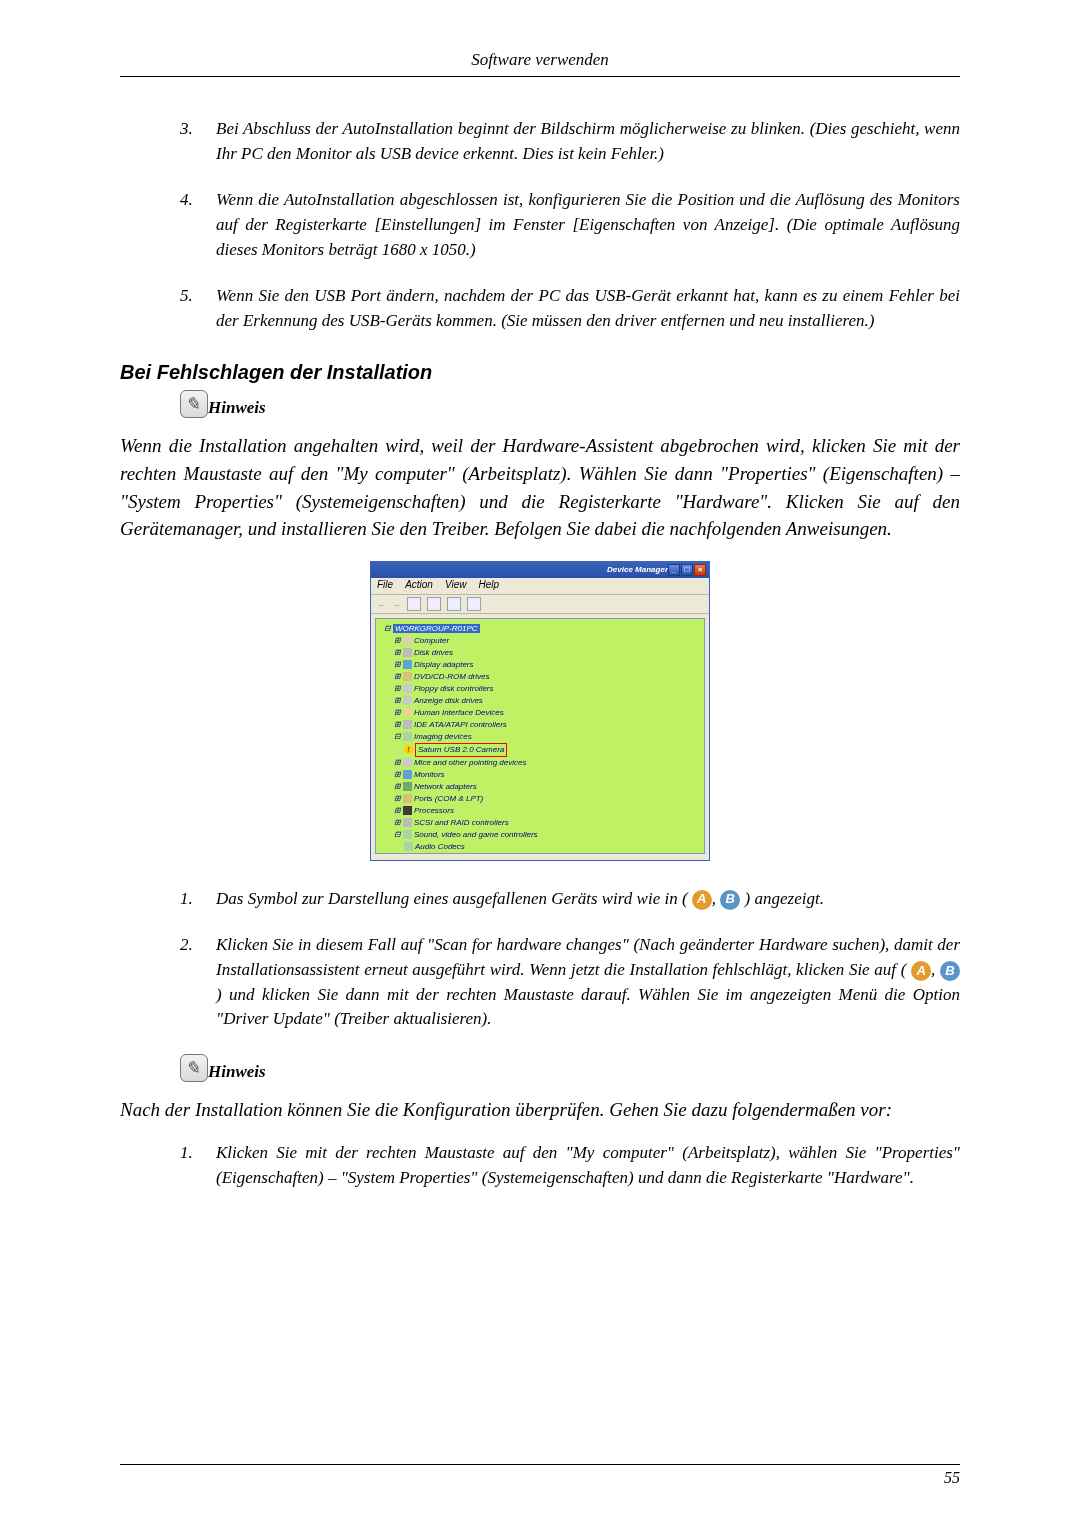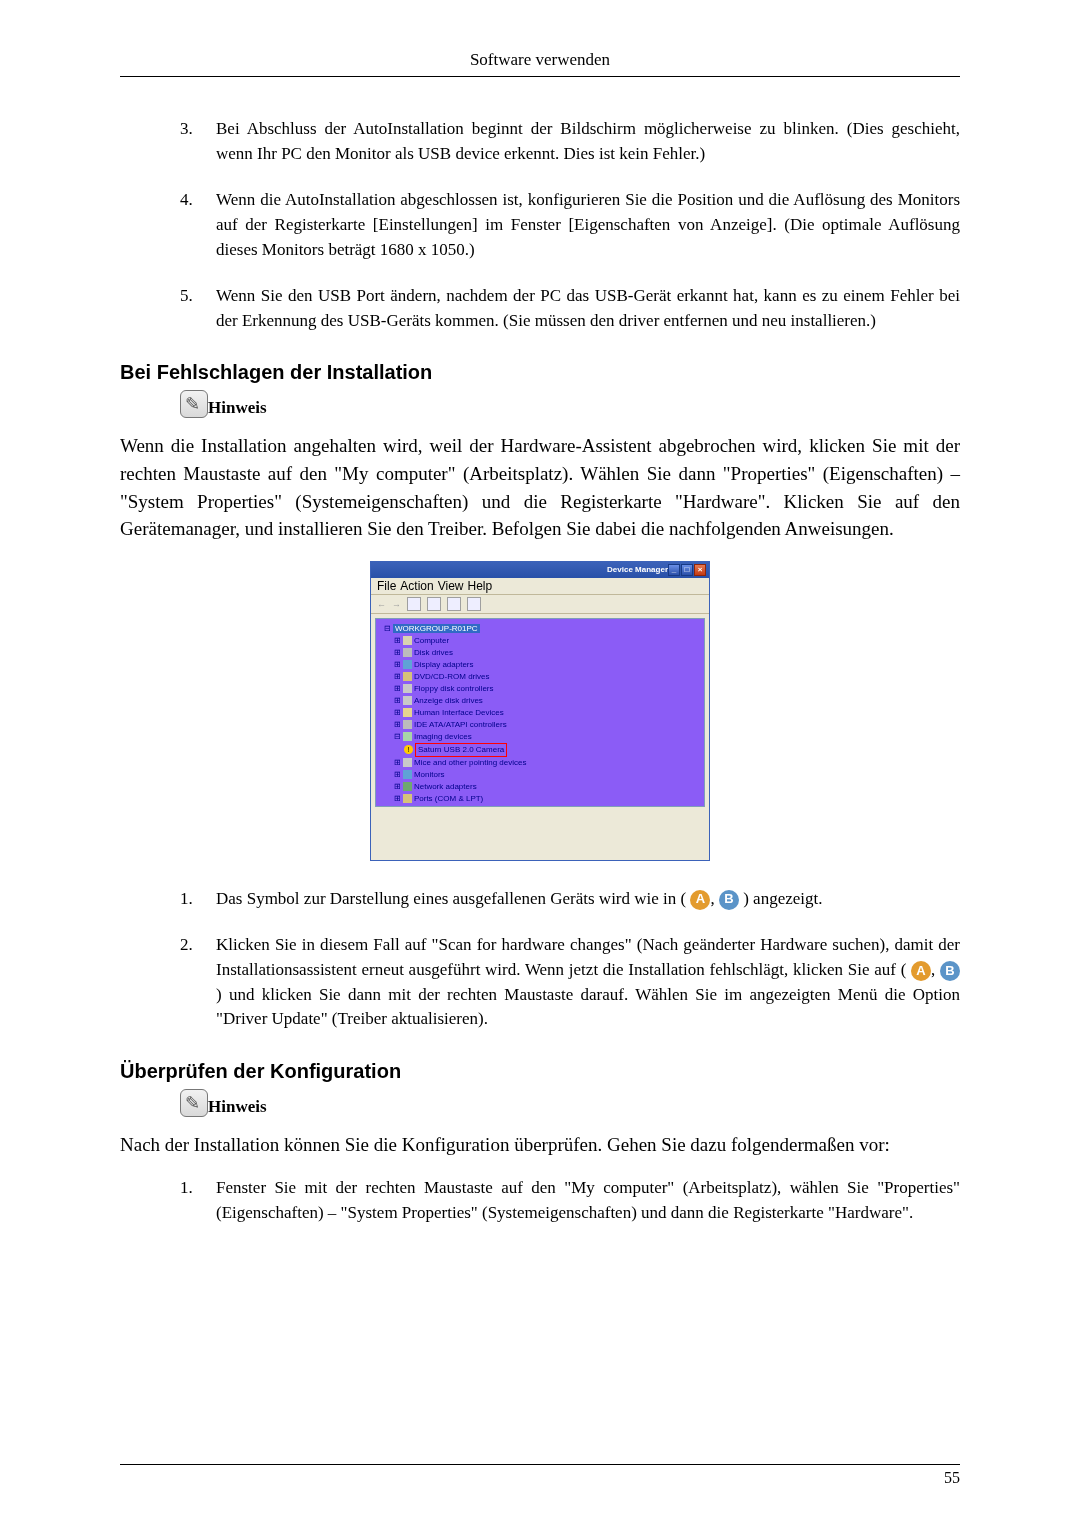--- a/index.html
+++ b/index.html
@@ -12,20 +12,21 @@
     height: 1527px;
     position: relative;
     box-sizing: border-box;
   }
   .page {
     width: 1080px;
     height: 1527px;
     padding: 50px 120px 40px 120px;
     box-sizing: border-box;
     position: relative;
+    font-style: italic;
   }
   .header-title {
     text-align: center;
     font-size: 17px;
     padding-bottom: 6px;
     border-bottom: 1px solid #000;
     margin-bottom: 40px;
   }
   ol.main-list {
     margin: 0 0 0 60px;
@@ -121,42 +122,42 @@
     text-align:center;
     line-height:10px;
     font-size:8px;
     box-sizing:border-box;
   }
   .title-btn.close { background: linear-gradient(#e87a52, #c23a14); border-color:#8f250a; }
   .menubar {
     height: 14px;
     background: #ece9d8;
     color: #000;
-    font-size: 12px;
+    font-size: 10px;
     display: flex;
-    gap: 4px;
+    gap: 12px;
     padding: 1px 6px;
     border-bottom: 1px solid #c0b89a;
   }
   .toolbar {
     height: 18px;
     background: #ece9d8;
     display: flex;
     gap: 6px;
     align-items: center;
     padding: 0 6px;
     border-bottom: 1px solid #c0b89a;
   }
   .tb-btn { width:12px; height:12px; border:1px solid #9f9f9f; background:#eef; }
   .tb-arrow { color:#9f9f9f; font-size:9px; }
   .tree {
     padding: 4px 6px 6px 8px;
-    background: #8b5cf6;
+    background: #bef264;
     margin: 4px;
-    height: 189px;
+    height: 236px;
     overflow: hidden;
     border: 1px solid #7f9db9;
     color: #00008b;
     box-sizing: border-box;
   }
   .tree .row { white-space: nowrap; line-height: 12px; }
   .pl1 { padding-left: 10px; }
   .pl2 { padding-left: 20px; }
   .sel {
     background: #316ac5;
@@ -298,31 +299,30 @@
       <span>) angezeigt.</span>
     </li>
     <li>
       <span class="num">2.</span>
       <span>Klicken Sie in diesem Fall auf "Scan for hardware changes" (Nach geänderter Hardware suchen), damit der Installationsassistent erneut ausgeführt wird. Wenn jetzt die Installation fehlschlägt, klicken Sie auf (</span>
       <span class="inline-badge badge-a">A</span><span>, </span><span class="inline-badge badge-b">B</span>
       <span>) und klicken Sie dann mit der rechten Maustaste darauf. Wählen Sie im angezeigten Menü die Option "Driver Update" (Treiber aktualisieren).</span>
     </li>
   </ol>
 
-  <h2 class="section">Überprüfen der Konfiguration</h2>
   <div class="hinweis-row">
     <span class="hinweis-icon"></span>
     <span class="hinweis-label">Hinweis</span>
   </div>
   <p class="body indent">Nach der Installation können Sie die Konfiguration überprüfen. Gehen Sie dazu folgendermaßen vor:</p>
 
   <ol class="main-list">
     <li>
       <span class="num">1.</span>
-      <span>Fenster Sie mit der rechten Maustaste auf den "My computer" (Arbeitsplatz), wählen Sie "Properties" (Eigenschaften) – "System Properties" (Systemeigenschaften) und dann die Registerkarte "Hardware".</span>
+      <span>Klicken Sie mit der rechten Maustaste auf den "My computer" (Arbeitsplatz), wählen Sie "Properties" (Eigenschaften) – "System Properties" (Systemeigenschaften) und dann die Registerkarte "Hardware".</span>
     </li>
   </ol>
 
   <div class="footer">
     <span>55</span>
   </div>
 
 </div>
 
 </body></html>

